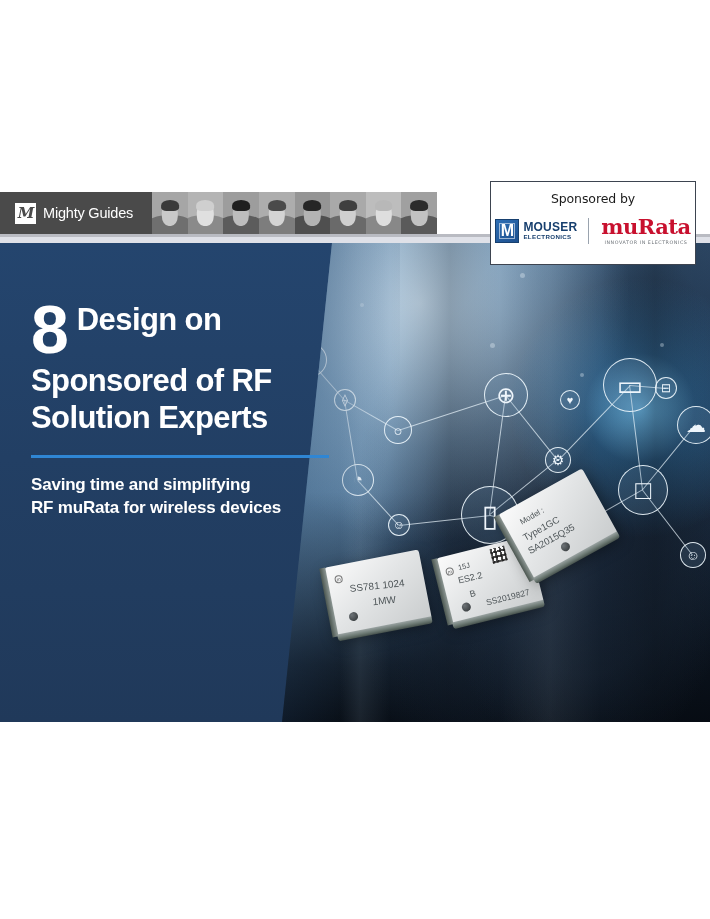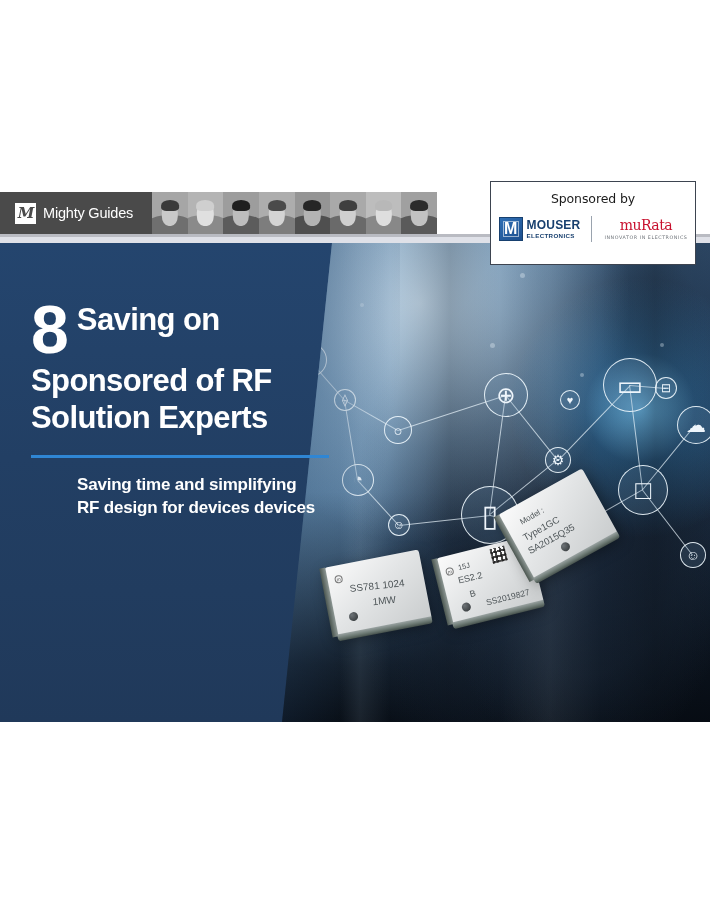--- a/index.html
+++ b/index.html
@@ -149,21 +149,20 @@
   .title-rest{
     color:#ffffff; font-size:31px; font-weight:700; line-height:1.13;
     letter-spacing:-0.6px; margin-top:2px;
   }
   .rule{
     width:298px; height:3px; background:#2f86d4; margin:20px 0 16px 0;
   }
   .subtitle{
     color:#ffffff; font-size:17px; font-weight:700; line-height:1.35;
     letter-spacing:-0.2px;
-    margin-left:46px;
   }
 
   
   .chip{
     position:absolute;
     background:linear-gradient(145deg,#fbfbfb 0%,#e3e5e6 45%,#c9cccd 100%);
     border-radius:3px;
     box-shadow:0 6px 16px rgba(0,0,0,.45);
   }
   .chip .edge{
@@ -236,21 +235,21 @@
   .mouser-txt .t2{
     color:#173f6e; font-size:6.2px; font-weight:700; letter-spacing:.35px;
     margin-top:1.5px;
   }
   .vdiv{ width:1px; height:26px; background:#9aa3ae; }
   .murata{
     display:flex; flex-direction:column; align-items:center;
     padding-left:12px;
   }
   .murata .m1{
-    color:#c8102e; font-size:14px; font-weight:400; line-height:1;
+    color:#c8102e; font-size:21px; font-weight:700; line-height:1;
     font-family:"DejaVu Serif", serif; letter-spacing:-0.5px;
   }
   .murata .m2{
     color:#6d7278; font-size:4.8px; letter-spacing:.55px; margin-top:3px;
     font-family:"DejaVu Sans", sans-serif;
   }
 </style>
 </head>
 <body>
 
@@ -370,31 +369,31 @@
         <div class="dotpt" style="left: 580px; top: 130px; width: 4px; height: 4px; opacity: 0.45;"></div>
       </div>
 
     <div class="wedge"></div>
     <div class="wedge-soft"></div>
 
     <div class="copy">
       <div class="title">
         <div class="big-num">8</div>
         <div class="title-lines">
-          <div>Saving on</div>
+          <div>Design on</div>
         </div>
       </div>
       <div class="title-rest">Sponsored of RF</div>
       <div class="title-rest">Solution Experts</div>
 
       <div class="rule"></div>
 
       <div class="subtitle">
         <div>Saving time and simplifying</div>
-        <div>RF design for devices devices</div>
+        <div>RF muRata for wireless devices</div>
       </div>
     </div>
 
     <div class="chip" style="left:330px; top:315px; width:96px; height:70px; transform:rotate(-11deg);">
       <div class="edge"></div>
       <div class="edge2"></div>
       <div class="logo-c" style="left:8px; top:10px;">m</div>
       <div class="mk" style="left:21px; top:22px; font-size:10px; transform:rotate(5deg);">SS781 1024</div>
       <div class="mk" style="left:41px; top:38px; font-size:10px; transform:rotate(5deg);">1MW</div>
       <div class="pad" style="left:15px; top:49px;"></div>

